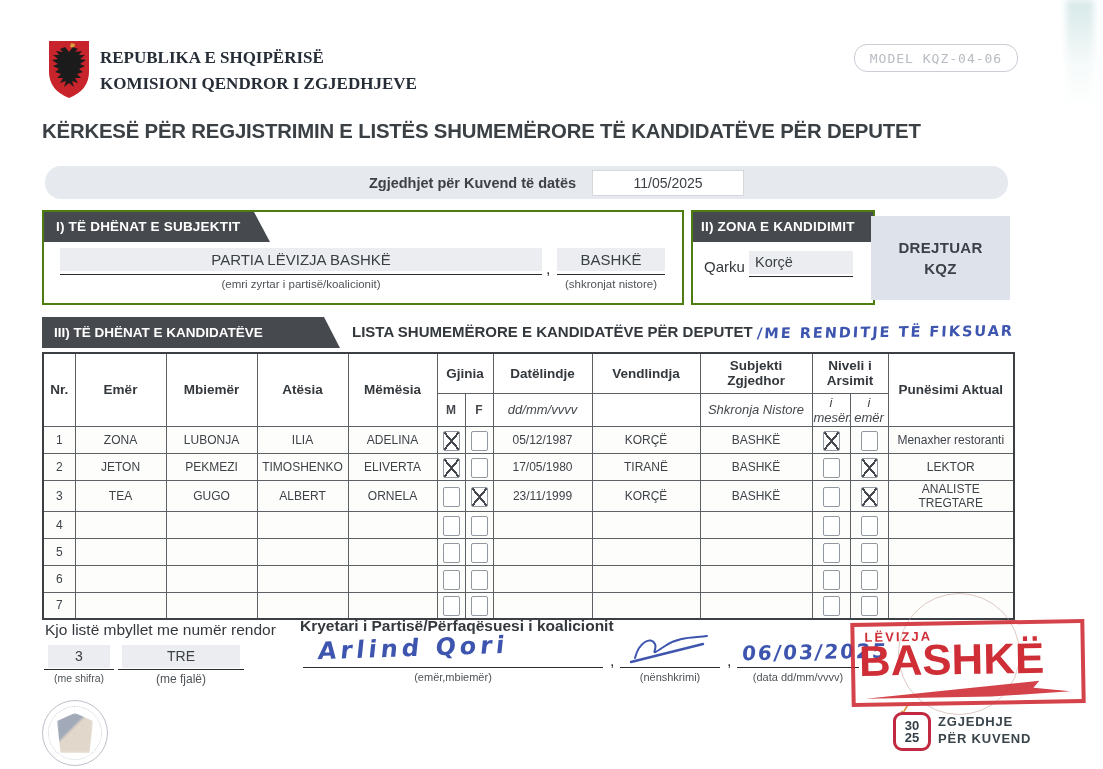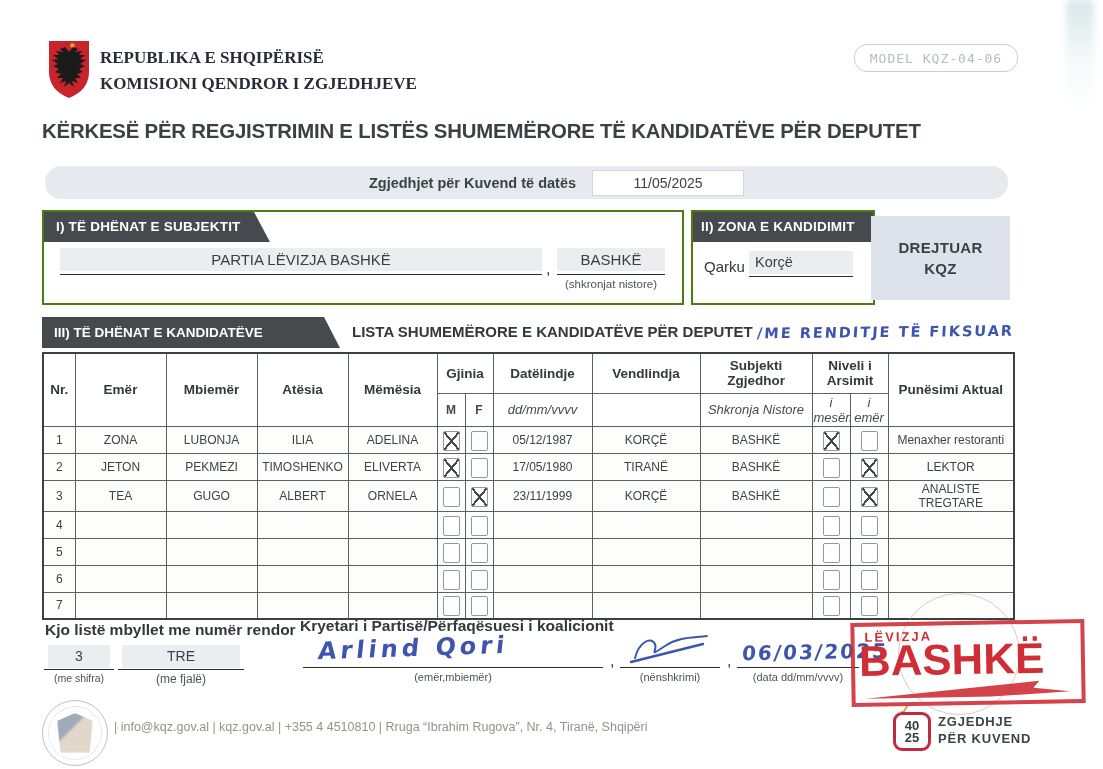--- a/index.html
+++ b/index.html
@@ -75,21 +75,21 @@
   tr.hsub{height:19px;}
   .hsub td{font-size:13px;font-style:italic;color:#45494e;text-align:center;}
   .hsub td.mf{font-style:normal;font-weight:bold;font-size:12px;}
   tr.drow{height:27px;}
   tr.drow td{font-size:12px;color:#3e4348;text-align:center;background:#fdfdfc;}
   td.jobcell{font-size:11.5px;}
   td.cbcell{text-align:center;vertical-align:middle;}
   td.cbcell .cb{width:15px;height:18px;border-color:#9298a0;border-radius:2px;display:inline-block;margin-top:2px;}
 
   
-  .close-lbl{position:absolute;left:45px;top:621px;font-weight:bold;font-size:15.5px;color:#33383d;}
+  .close-lbl{position:absolute;left:45px;top:621px;font-weight:normal;font-size:15.5px;color:#33383d;}
   .sig-title{position:absolute;left:300px;top:617px;font-weight:bold;font-size:15.5px;color:#33383d;}
   .hand-name{position:absolute;left:318px;top:634px;font-size:24px;letter-spacing:4px;
              transform:rotate(-2deg) skewX(-8deg);font-weight:600;}
   .hand-date{position:absolute;left:742px;top:640px;font-size:20px;letter-spacing:2px;
              transform:rotate(-1deg) skewX(-6deg);font-weight:600;z-index:1;}
   .sig-svg{position:absolute;left:625px;top:628px;z-index:1;}
 
   
   .stamp-circle{position:absolute;left:898px;top:593px;width:120px;height:120px;border-radius:50%;
                 border:1.5px solid rgba(190,150,140,.5);}
@@ -141,20 +141,21 @@
 
   <div class="date-bar">
     <span class="lbl">Zgjedhjet për Kuvend të datës</span>
     <span class="date-value">11/05/2025</span>
   </div>
 
   <div class="sec-box sec1">
     <div class="sec-tab">I) TË DHËNAT E SUBJEKTIT</div>
     <div class="fld" style="left:16px;top:36px;width:482px;">PARTIA LËVIZJA BASHKË</div>
     <div class="fld-line" style="left:16px;top:62px;width:482px;"></div>
+    <div class="fld-cap" style="left:16px;top:66px;width:482px;">(emri zyrtar i partisë/koalicionit)</div>
     <span class="comma" style="left:502px;top:48px;">,</span>
     <div class="fld" style="left:513px;top:36px;width:108px;">BASHKË</div>
     <div class="fld-line" style="left:513px;top:62px;width:108px;"></div>
     <div class="fld-cap" style="left:495px;top:66px;width:144px;">(shkronjat nistore)</div>
   </div>
 
   <div class="sec-box sec2">
     <div class="sec-tab">II) ZONA E KANDIDIMIT</div>
     <div class="qarku-lbl">Qarku</div>
     <div class="fld" style="left:56px;top:39px;width:104px;text-align:left;padding-left:6px;box-sizing:border-box;font-size:14.5px;">Korçë</div>
@@ -350,24 +351,23 @@
     <div class="big">BASHKË</div>
     <svg width="208" height="18" viewBox="0 0 208 18">
       <path d="M2 16 L176 1 L170 8 L207 12 L128 16 Z" fill="#cf2e36" opacity=".9"></path>
     </svg>
   </div>
 
   <div class="seal">
     <div class="ring"></div>
     <div class="inner"></div>
   </div>
-  <div class="contact">| info@kqz.gov.al | kqz.gov.al | +355 4 4510810 | Rruga “Ibrahim Rugova”, Nr. 4, Tiranë, Shqipëri</div>
   <div class="logo-check">✓</div>
   <div class="logo2025">
-    <div>40</div>
+    <div>30</div>
     <div>25</div>
   </div>
   <div class="logo-txt">
     <div>ZGJEDHJE</div>
     <div>PËR KUVEND</div>
   </div>
 
 </div>
 
 </body></html>

